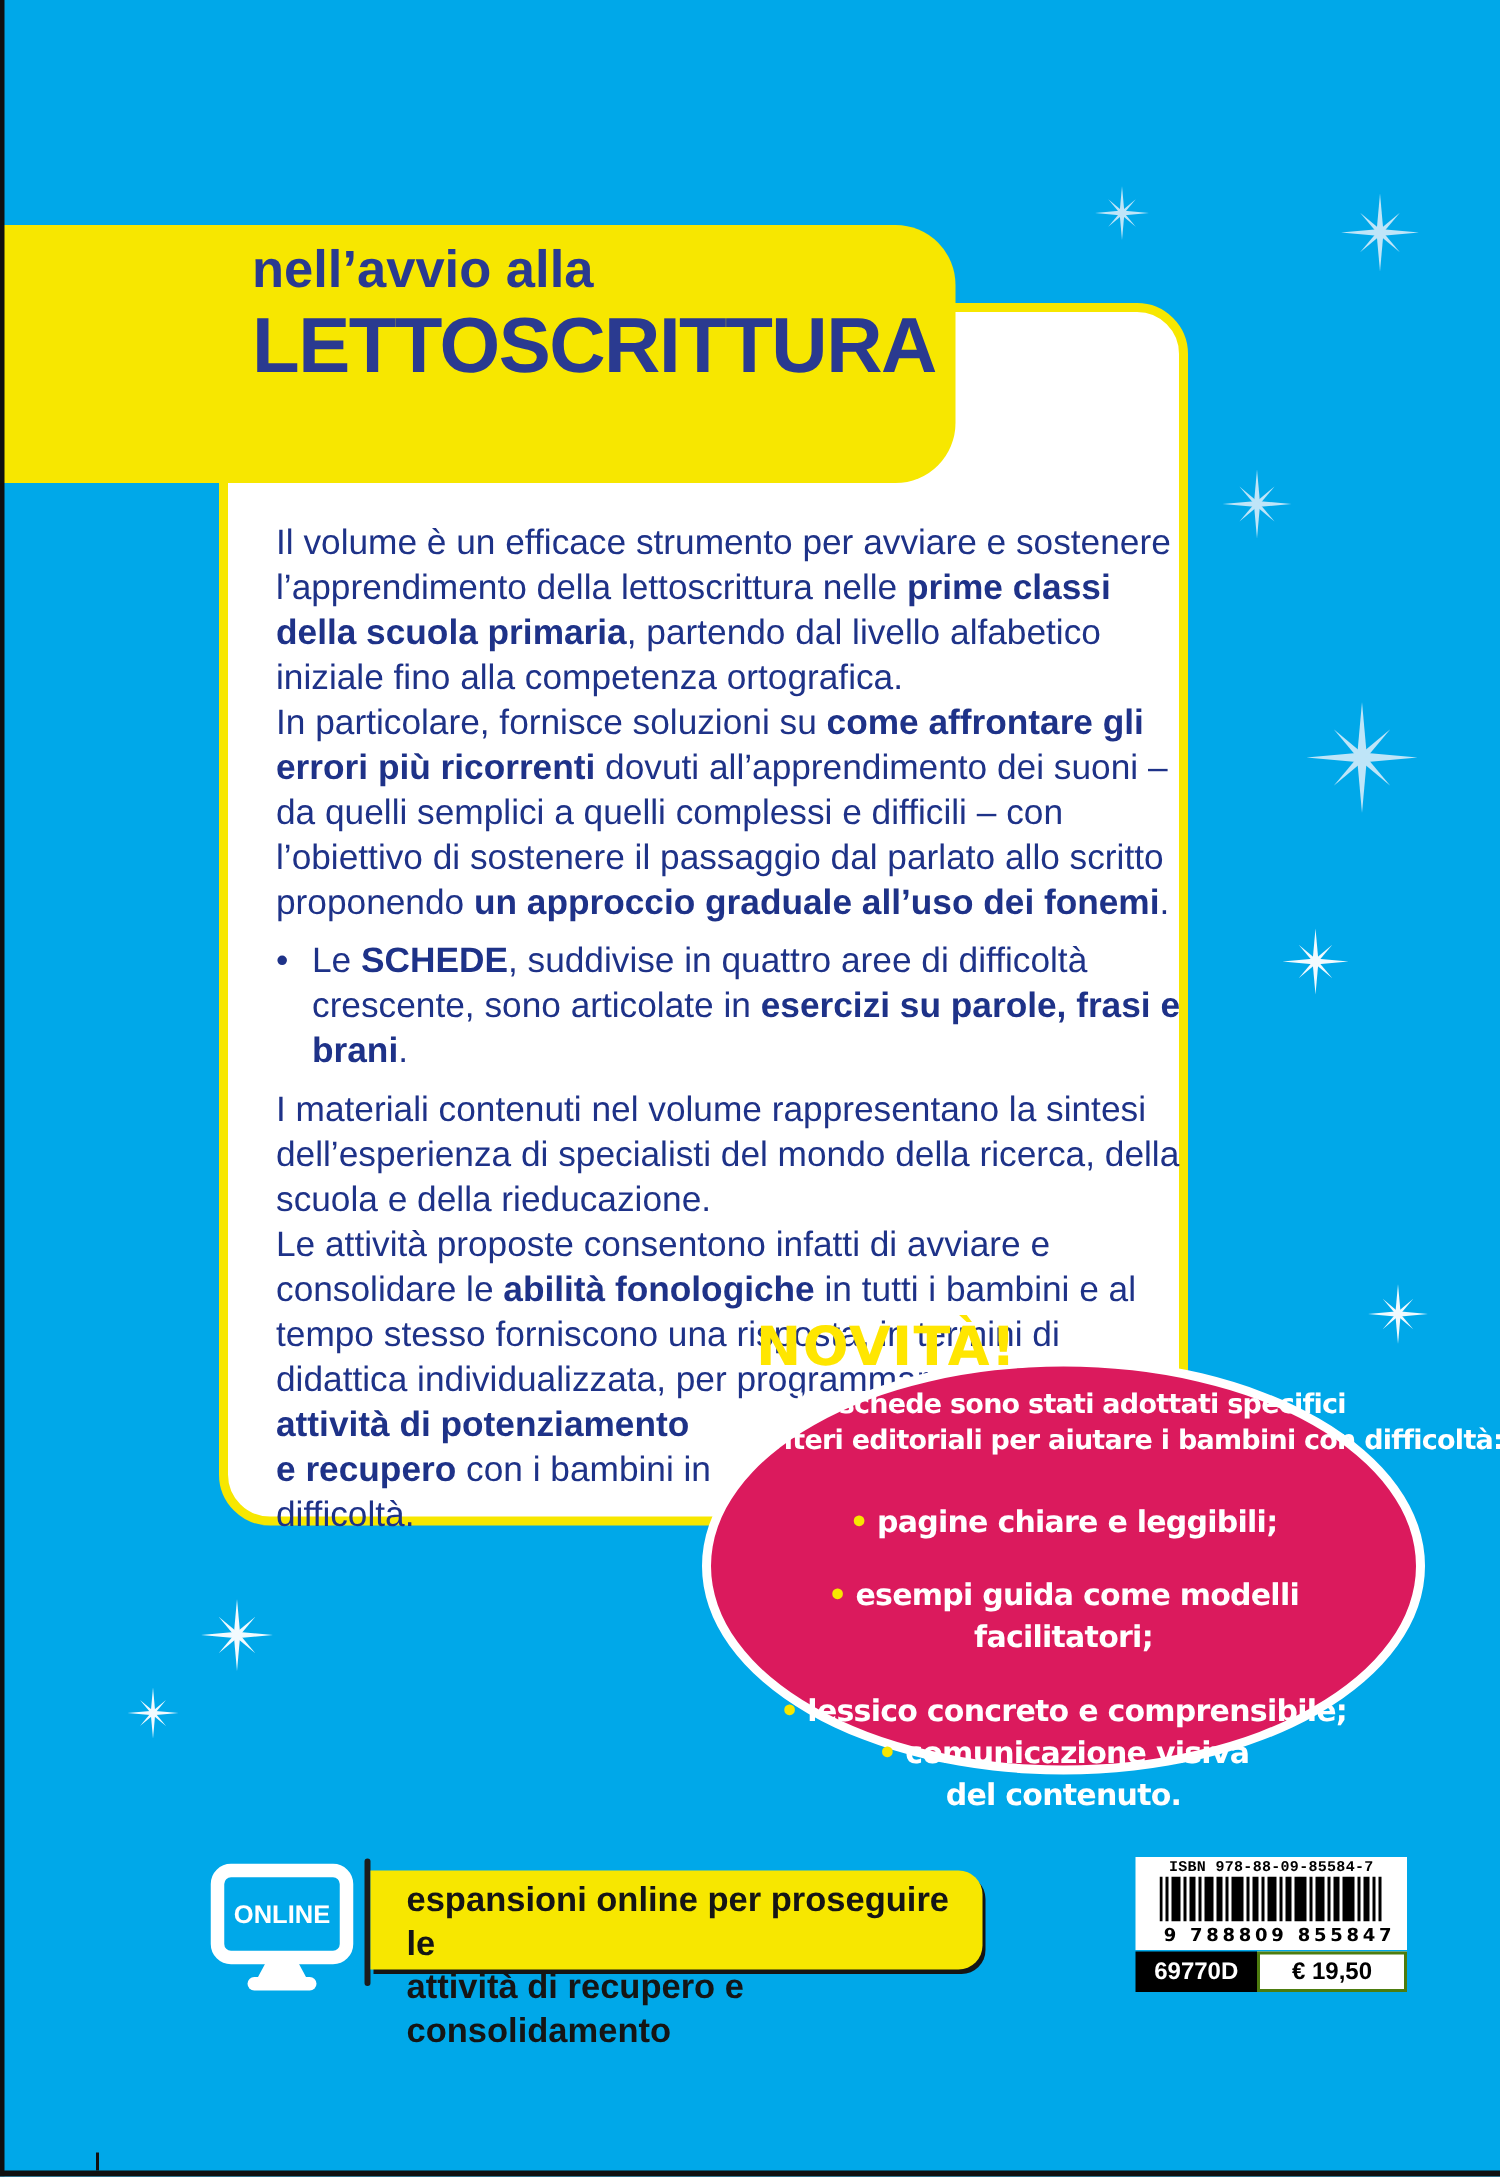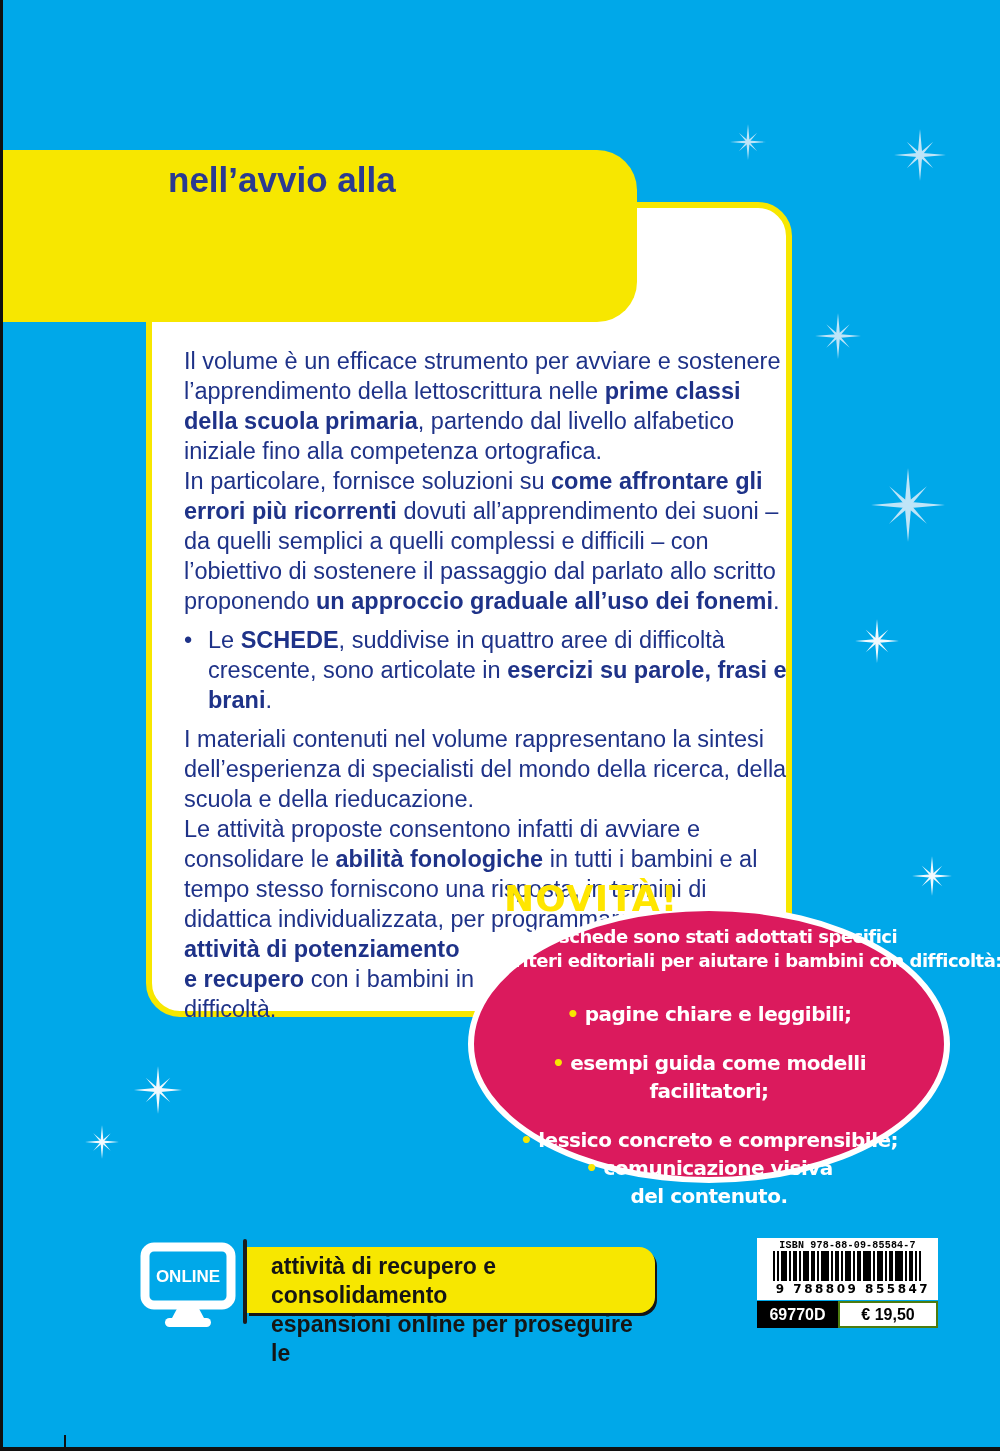--- a/index.html
+++ b/index.html
@@ -132,20 +132,21 @@
     </svg>
   <svg class="star star-white" style="left:85px;top:1125px" width="34" height="34" viewBox="0 0 100 100">
       <use href="#sparkle"></use>
     </svg>
 
   <div class="panel"></div>
 
   <div class="title-banner">
     <div class="title-text">
       <div class="t-line2">nell’avvio alla</div>
+      <div class="t-line3">LETTOSCRITTURA</div>
     </div>
   </div>
 
   <div class="body-copy">
     <p><span>Il volume è un efficace strumento per avviare e sostenere l’apprendimento della lettoscrittura nelle </span><span class="b">prime classi della scuola primaria</span><span>, partendo dal livello alfabetico iniziale fino alla competenza ortografica.</span></p>
     <p><span>In particolare, fornisce soluzioni su </span><span class="b">come affrontare gli errori più ricorrenti</span><span> dovuti all’apprendimento dei suoni – da quelli semplici a quelli complessi e difficili – con l’obiettivo di sostenere il passaggio dal parlato allo scritto proponendo </span><span class="b">un approccio graduale all’uso dei fonemi</span><span>.</span></p>
     <div class="bullet-item">
       <span class="bullet-mark">•</span>
       <span><span>Le </span><span class="b">SCHEDE</span><span>, suddivise in quattro aree di difficoltà crescente, sono articolate in </span><span class="b">esercizi su parole, frasi e brani</span><span>.</span></span>
     </div>
@@ -168,22 +169,22 @@
 
   <svg class="monitor" width="96" height="86" viewBox="0 0 96 86">
     <rect x="5" y="5" width="86" height="58" rx="9" fill="none" stroke="#ffffff" stroke-width="9"></rect>
     <text x="48" y="40" text-anchor="middle" font-size="17" font-weight="bold" fill="#ffffff" font-family="Liberation Sans, sans-serif">ONLINE</text>
     <path d="M39 63 L57 63 L64 76 L32 76 Z" fill="#ffffff"></path>
     <rect x="25" y="76" width="46" height="9" rx="4.5" fill="#ffffff"></rect>
   </svg>
 
   <div class="online-crease"></div>
   <div class="online-banner">
+    <div>espansioni online per proseguire le</div>
     <div>attività di recupero e consolidamento</div>
-    <div>espansioni online per proseguire le</div>
   </div>
 
   <div class="isbn-box">
     <div class="isbn-top">
       <div class="isbn-text">ISBN 978-88-09-85584-7</div>
       <svg width="150" height="30" viewBox="0 0 150 30">
         <g fill="#000">
           <rect x="0" y="0" width="2" height="30"></rect>
             <rect x="4" y="0" width="2" height="30"></rect>
           <rect x="8" y="0" width="6" height="30"></rect>

